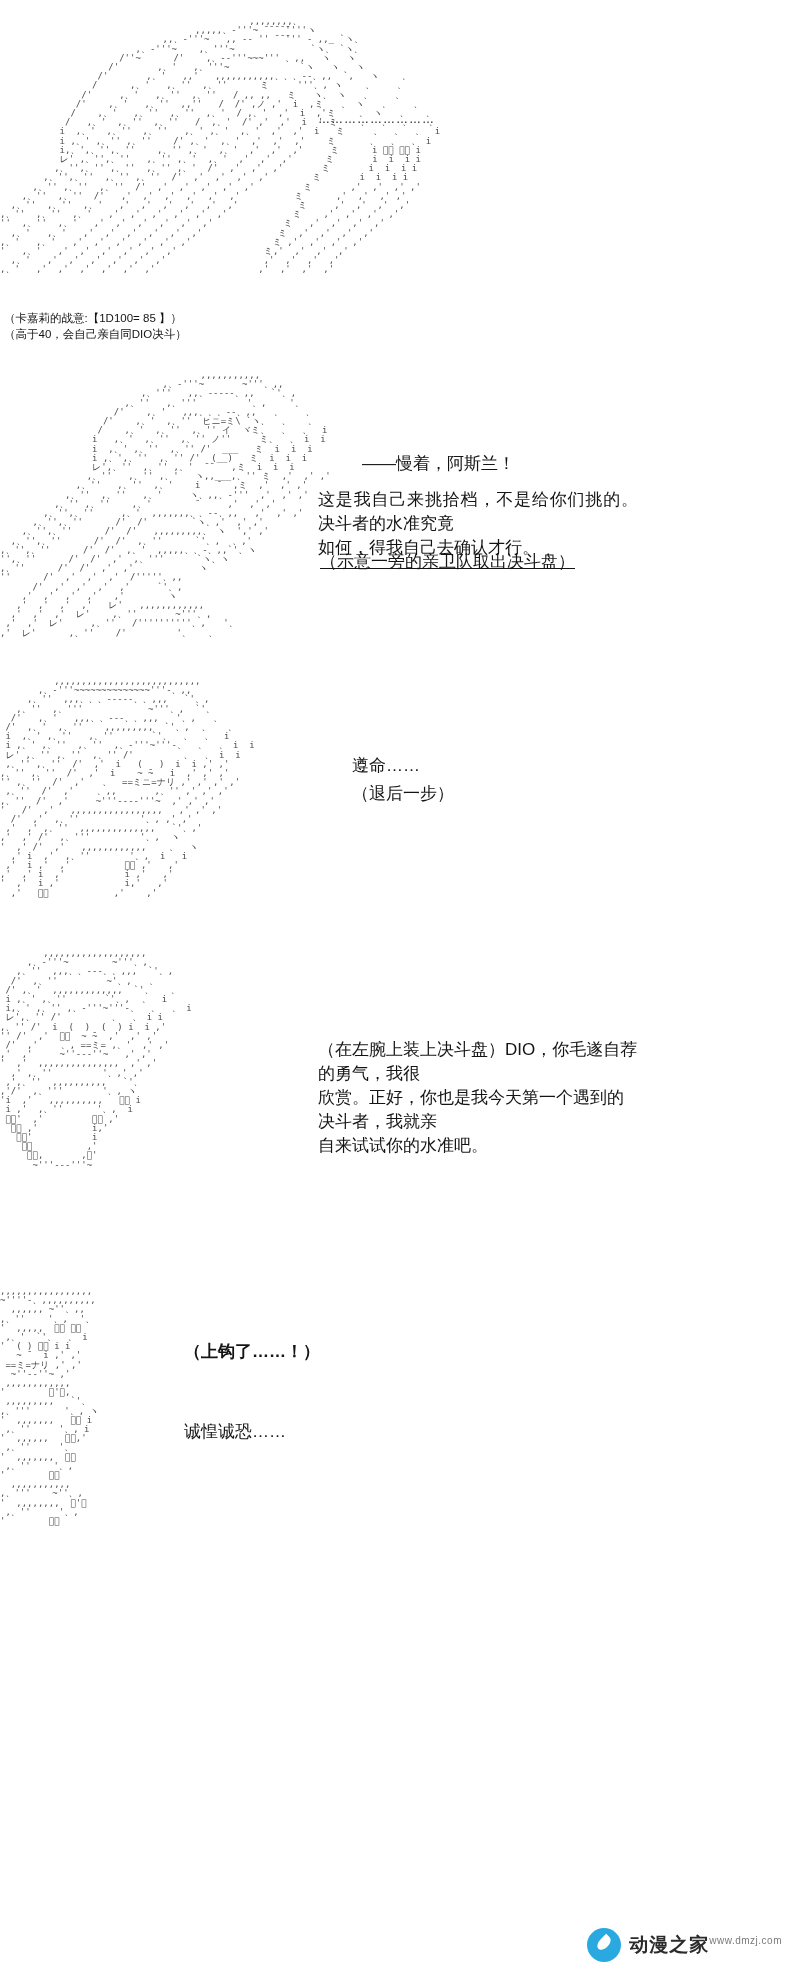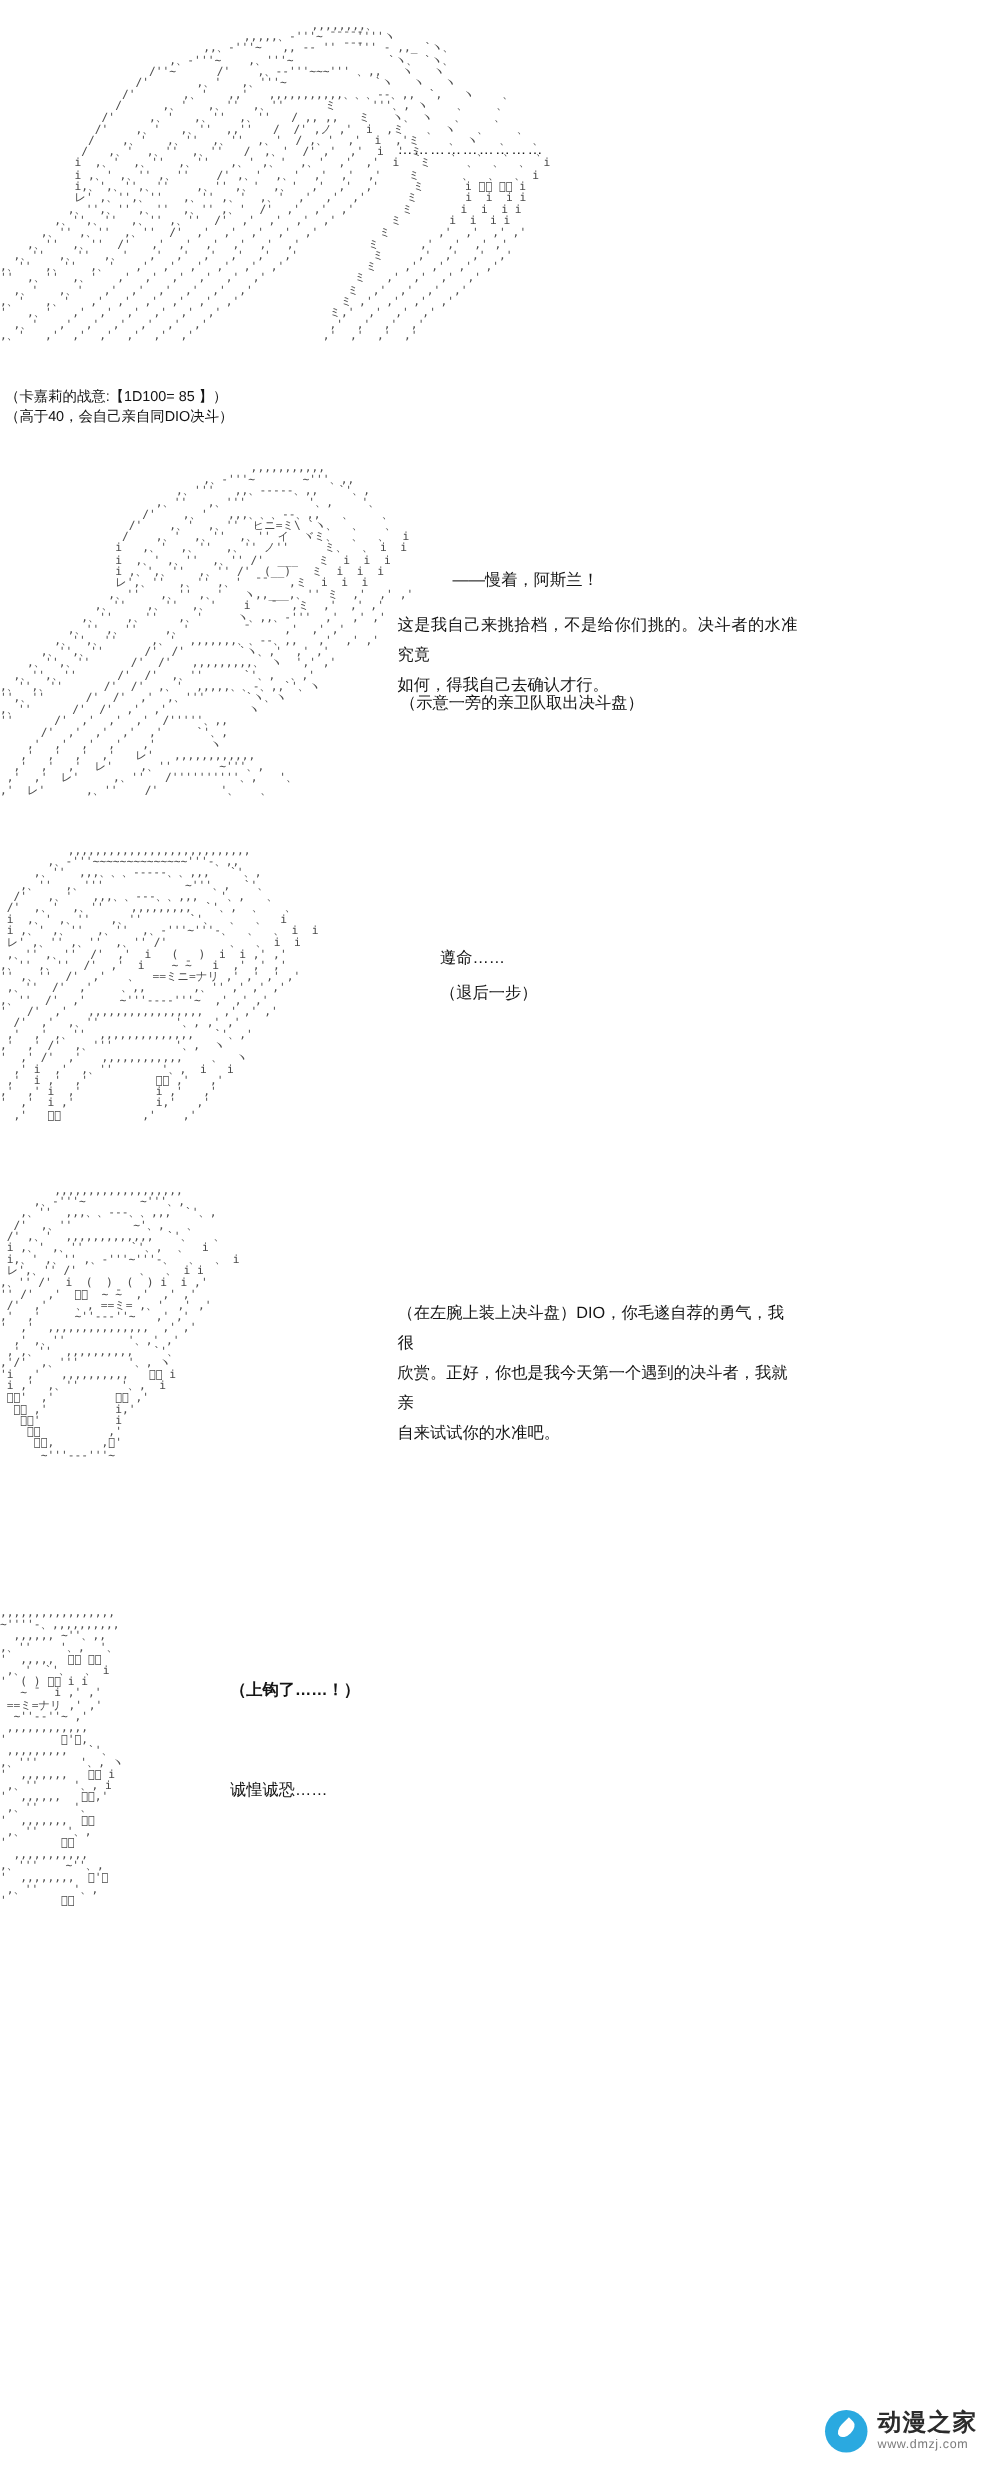--- a/index.html
+++ b/index.html
@@ -32,40 +32,40 @@
   .ascii.a1 { left: 0px;  top: 8px;   font-size: 9px;  line-height: 9.2px; }
   .ascii.a2 { left: 0px;  top: 362px; font-size: 9px;  line-height: 9.2px; }
   .ascii.a3 { left: 0px;  top: 668px; font-size: 9px;  line-height: 9.2px; }
   .ascii.a4 { left: 0px;  top: 940px; font-size: 9px;  line-height: 9.2px; }
   .ascii.a5 { left: 0px;  top: 1278px; font-size: 9px; line-height: 9.2px; }
 
   
   .txt {
     position: absolute;
     font-family: "Liberation Sans", sans-serif;
-    font-size: 13px;
+    font-size: 17px;
     line-height: 24px;
     color: #141414;
     white-space: pre-wrap;
   }
   .roll {
     position: absolute;
     font-family: "Liberation Sans", sans-serif;
     font-size: 11.5px;
     line-height: 16px;
     color: #141414;
     white-space: pre;
   }
 
   .dots { position: absolute; left: 318px; top: 112px; font-size: 12px; letter-spacing: 1px; color: #141414; }
 
   .t-roll1 { left: 4px;  top: 298px; }
   .t-p2-a  { left: 362px; top: 452px; }
   .t-p2-b  { left: 318px; top: 488px; width: 320px; text-align: justify; }
-  .t-p2-c  { left: 320px; top: 550px; }
+  .t-p2-c  { left: 320px; top: 550px; text-decoration: underline; }
   .t-p3-a  { left: 352px; top: 754px; }
   .t-p3-b  { left: 352px; top: 782px; text-align: center; }
   .t-p4-a  { left: 318px; top: 1038px; width: 320px; }
   .t-p5-a  { left: 184px; top: 1340px; font-weight: bold; }
   .t-p5-b  { left: 184px; top: 1420px; }
 
   
   .watermark {
     position: absolute;
     right: 18px;
@@ -83,21 +83,21 @@
   }
   .wm-logo::after {
     content: "";
     position: absolute;
     left: 12px; top: 7px;
     width: 10px; height: 16px;
     background: #fff;
     border-radius: 0 50% 50% 50%;
     transform: rotate(45deg);
   }
-  .wm-text { display: flex; flex-direction: column; line-height: 1.1; }
+  .wm-text { display: flex; flex-direction: row; line-height: 1.1; }
   .wm-title { font-size: 19px; font-weight: bold; color: #2b2b2b; letter-spacing: 1px; }
   .wm-sub { font-size: 10px; color: #7a7a7a; letter-spacing: 0.5px; }
 </style>
 </head>
 <body>
 
 <div class="page">
 
   <pre class="ascii a1">                                              ,,,,,,,,、
                                     ,,,,,、-'''~ ̄ ̄ ̄ ̄ ̄''''ヽ

